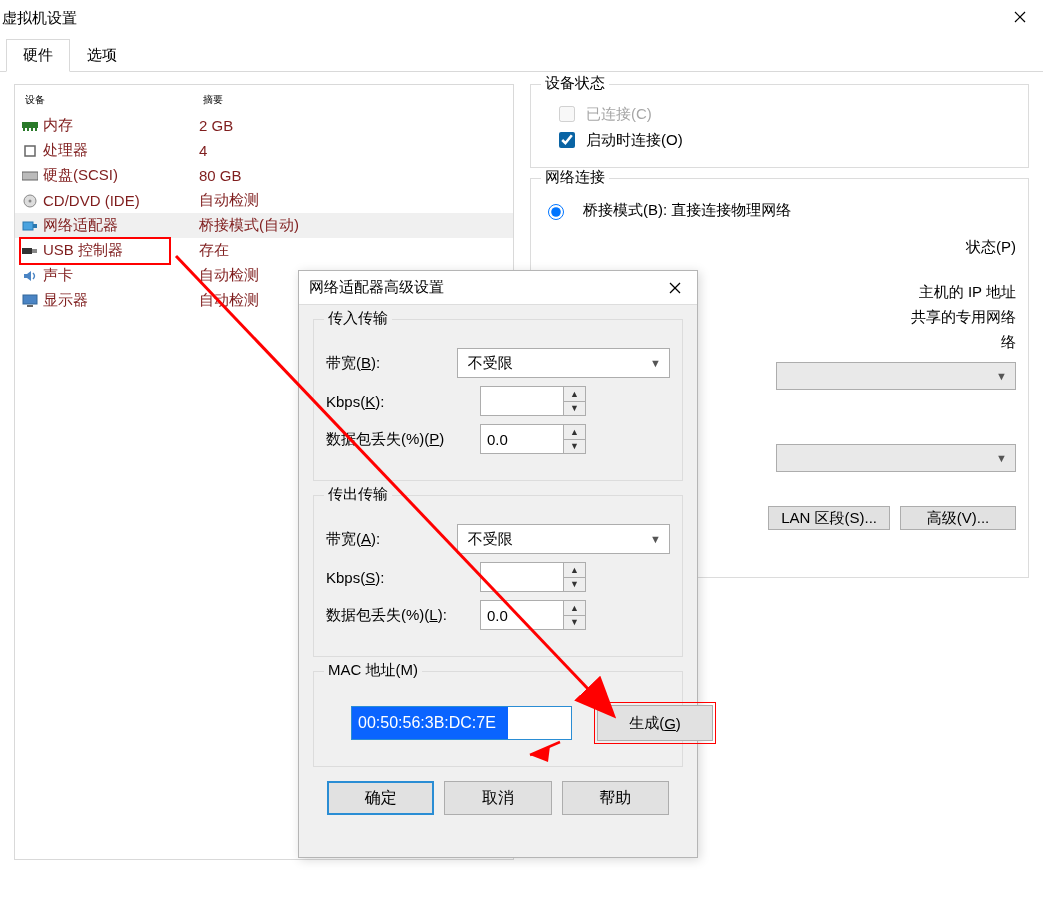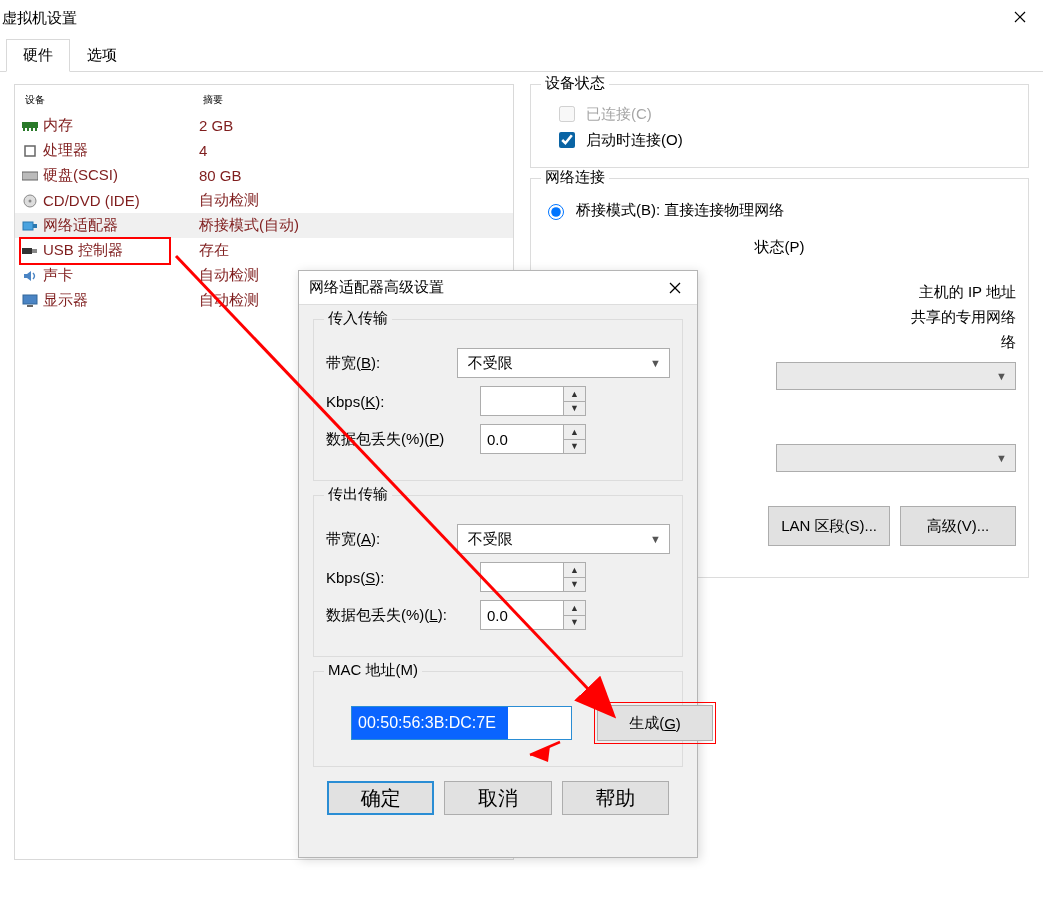--- a/index.html
+++ b/index.html
@@ -52,31 +52,31 @@
     }
     .right-pane { flex: 1; display: flex; flex-direction: column; gap: 10px; }
     .group {
       border: 1px solid #dcdcdc; padding: 14px 12px 12px 12px; position: relative; font-size: 15px;
     }
     .group-title {
       position: absolute; top: -11px; left: 10px; background: #fff; padding: 0 4px; font-size: 15px;
     }
     .check-row { display: flex; align-items: center; gap: 8px; margin: 4px 0; padding-left:12px;}
     .check-row input[type=checkbox] { width: 16px; height: 16px; accent-color: #0a64a4; cursor: pointer;}
-    .radio-row { display: flex; align-items: flex-end; gap: 9px; margin: 8px 0 4px 0; }
+    .radio-row { display: flex; align-items: flex-end; gap: 16px; margin: 8px 0 4px 0; }
     .radio-row input[type=radio] { width: 16px; height: 16px; cursor: pointer; }
     .combo {
       width: 240px; height: 28px; border: 1px solid #adadad; background: #e9e9e9;
       display: flex; align-items: center; justify-content: space-between; padding: 0 8px 0 10px;
       font-size: 15px; cursor: pointer; color:#444;
     }
     .combo .caret { font-size: 11px; color: #555; }
     .btns { display: flex; gap: 10px; justify-content: flex-end; margin-top: 4px;}
     .btn {
-      min-width: 116px; height: 40px; border: 1px solid #adadad; background: #e1e1e1;
+      min-width: 116px; height: 24px; border: 1px solid #adadad; background: #e1e1e1;
       font-size: 15px; display: inline-flex; align-items: center; justify-content: center;
       cursor: pointer; padding: 0 12px;
     }
     
     .modal {
       position: absolute; left: 298px; top: 270px; width: 400px; height: 588px;
       background: #f0f0f0; border: 1px solid #b5b5b5; box-shadow: 2px 2px 10px rgba(0,0,0,0.15);
     }
     .modal-header {
       height: 34px; background: #ffffff; display: flex; align-items: center; justify-content: space-between;
@@ -118,21 +118,21 @@
     .genbtn-wrap { border: 1px solid #ff0000; padding: 2px; }
     .genbtn {
       width: 116px; height: 36px; border: 1px solid #adadad; background: #e1e1e1;
       display:flex; align-items:center; justify-content:center; font-size:15px; cursor:pointer;
     }
     .modal-footer {
       display: flex; gap: 10px; justify-content: flex-end; padding: 0 14px 0 14px; margin-top:auto;
     }
     .fbtn {
       width: 120px; height: 34px; border: 1px solid #adadad; background: #e1e1e1;
-      display:flex; align-items:center; justify-content:center; font-size:20px; cursor:pointer;
+      display:flex; align-items:center; justify-content:center; font-size:16px; cursor:pointer;
     }
     .fbtn.primary { border: 2px solid #2a8dd4; }
     
     .arrow-svg { position: absolute; left: 0; top: 0; pointer-events: none; width:1043px; height:897px; }
     .disabled-text { color:#a6a6a6; }
   </style>
 </head>
 <body>
 
 <div class="window">
@@ -273,21 +273,21 @@
           <span>启动时连接(O)</span>
         </div>
       </div>
 
       <div class="group" style="height:400px;">
         <div class="group-title">网络连接</div>
         <div class="radio-row">
           <input type="radio" checked="" style="">
           <span>桥接模式(B): 直接连接物理网络</span>
         </div>
-        <div style="text-align:center; margin-top:18px;"><span>状态(P)</span></div>
+        <div style="text-align:right; margin-top:18px;"><span>状态(P)</span></div>
         <div style="text-align:right; margin-top:26px;"><span>主机的 IP 地址</span></div>
         <div style="text-align:right; margin-top:6px;"><span>共享的专用网络</span></div>
         <div style="text-align:right; margin-top:6px;"><span>络</span></div>
         <div class="combo" style="margin-left:auto; margin-top:10px;">
             <span></span>
             <span class="caret">▼</span>
           </div>
         <div class="combo" style="margin-left:auto; margin-top:54px;">
             <span></span>
             <span class="caret">▼</span>

